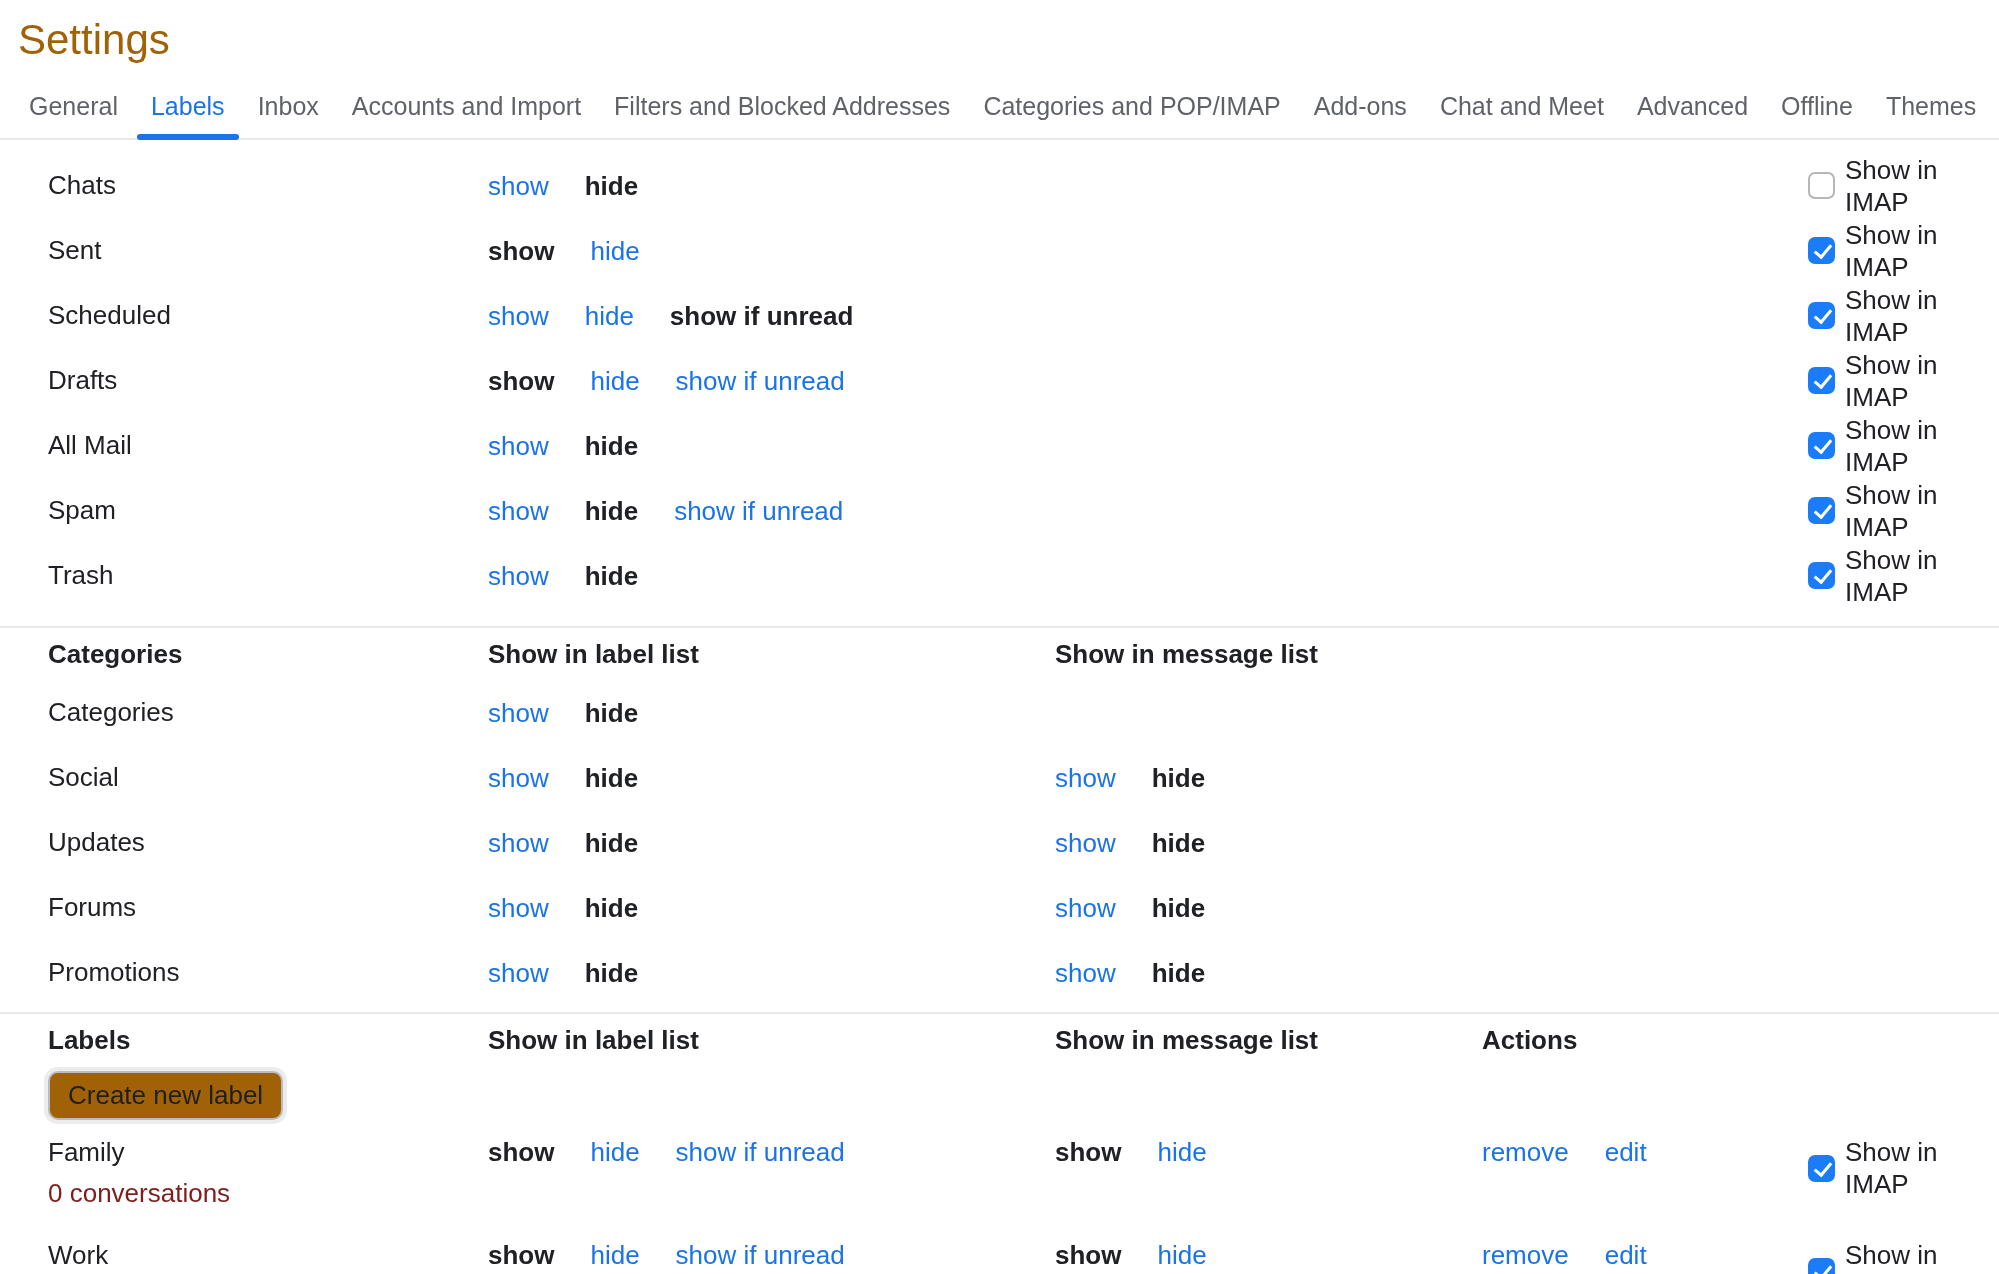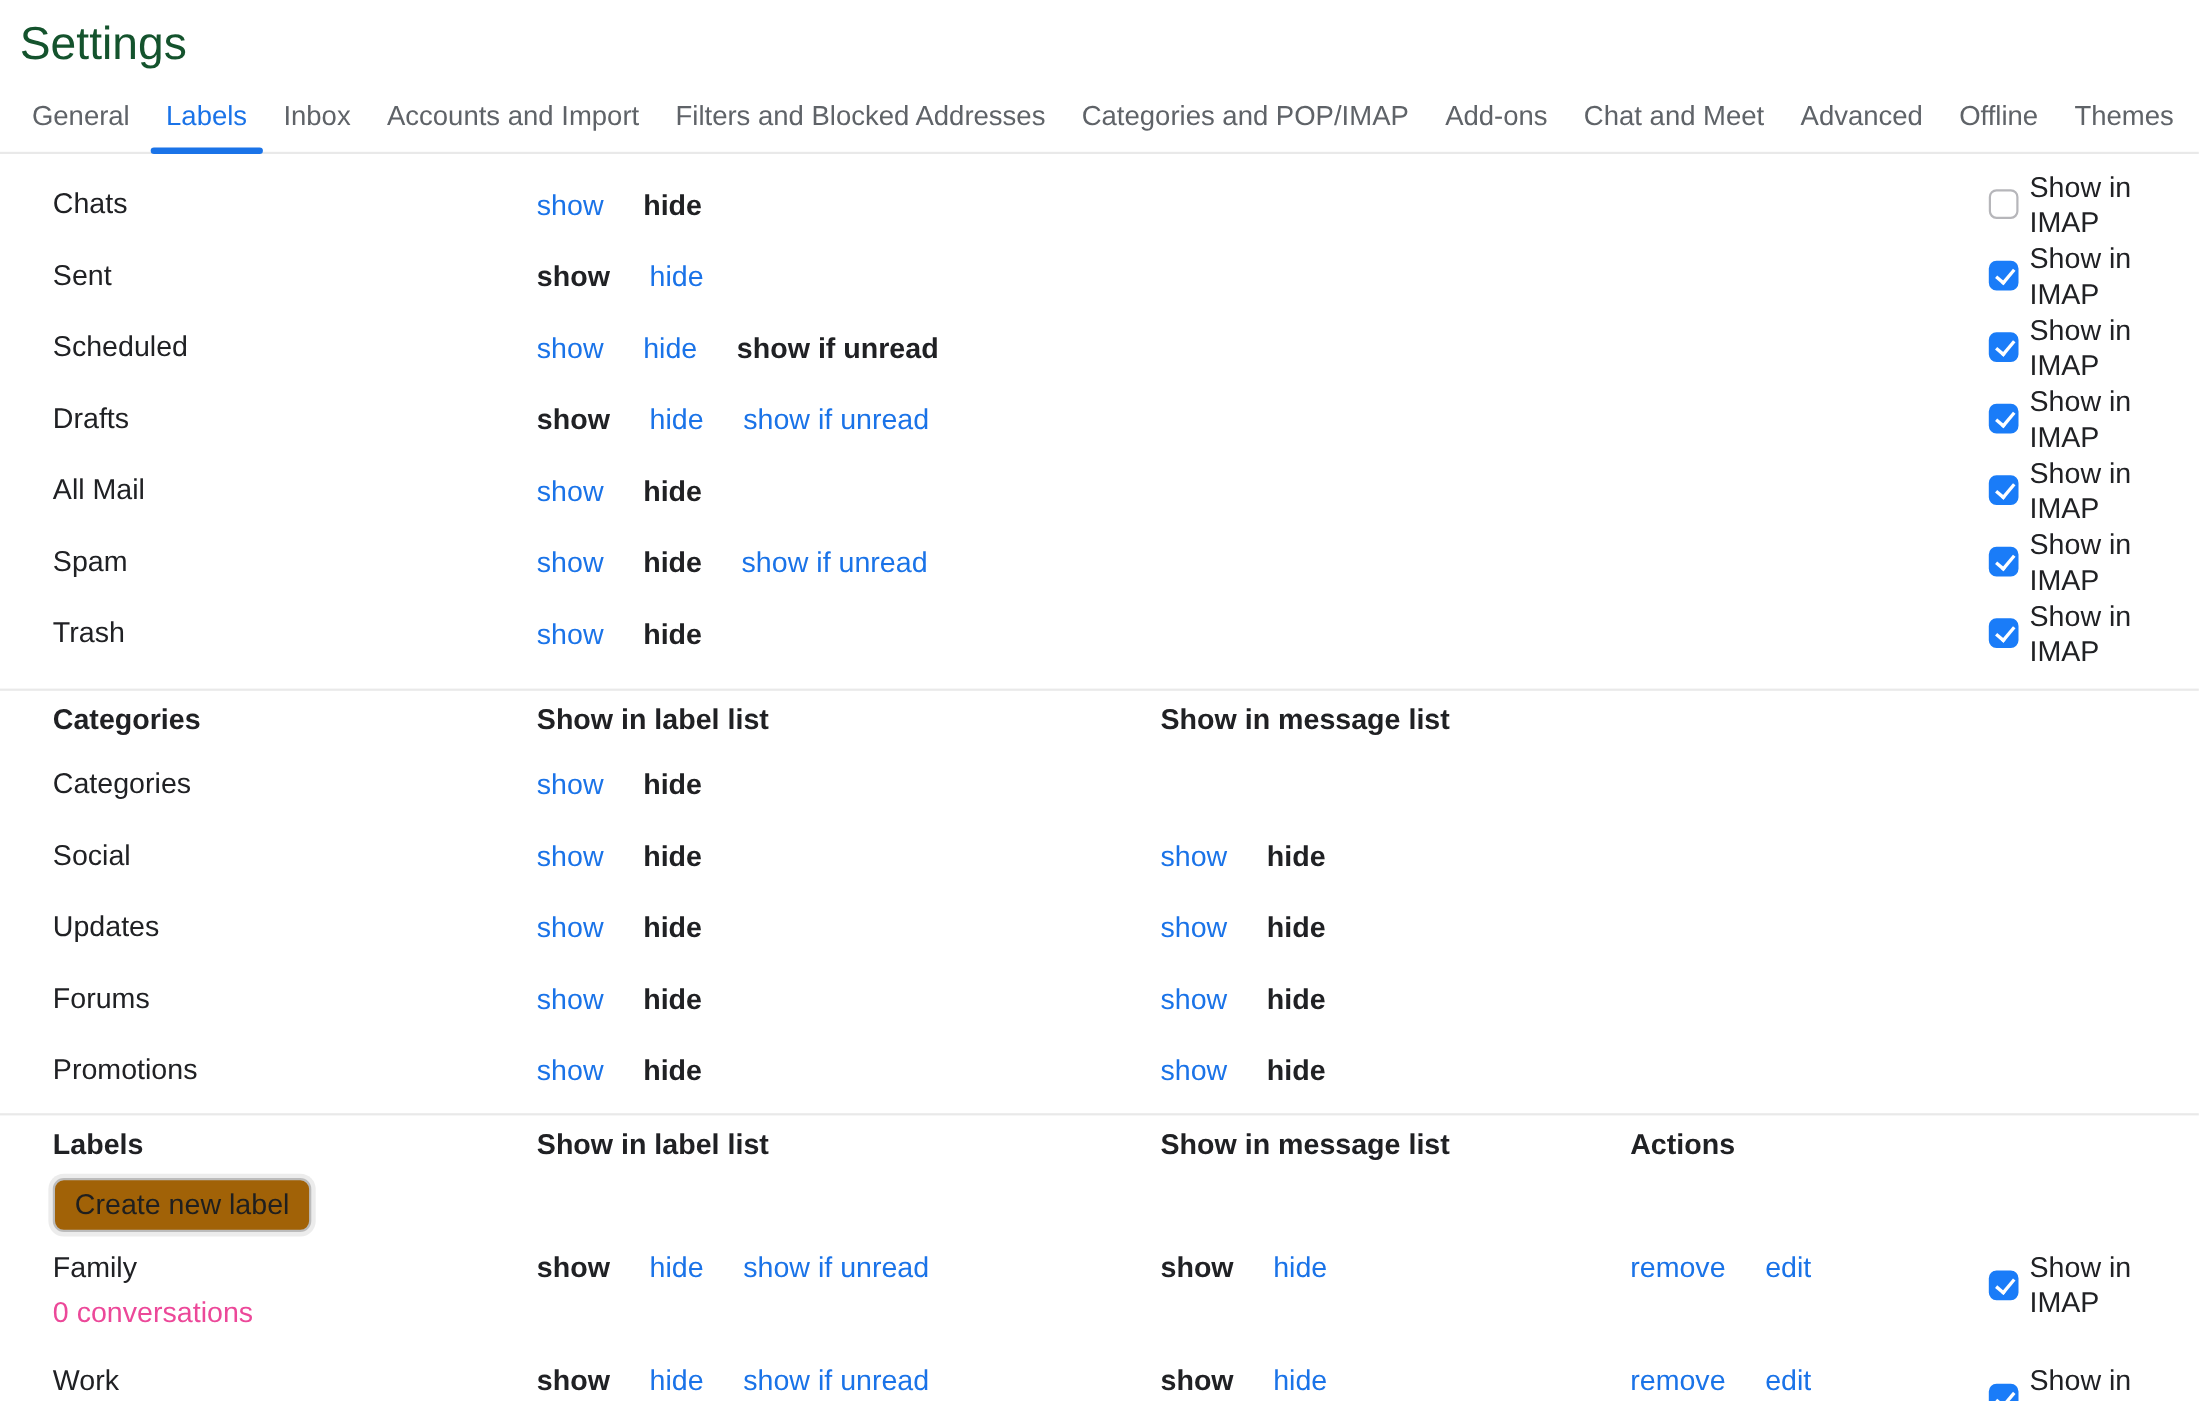--- a/index.html
+++ b/index.html
@@ -1,38 +1,38 @@
 <!DOCTYPE html>
 <html><head>
 <meta charset="utf-8">
 <style>
   html,body{margin:0;padding:0;width:1999px;height:1274px;overflow:hidden;background:#fff;
     font-family:"Liberation Sans",sans-serif;color:#202124;}
-  .page-title{font-size:42px;font-weight:400;margin:16px 0 0 18px;color:#14532d;}
+  .page-title{font-size:42px;font-weight:400;margin:16px 0 0 18px;color:#a16207;}
   .tabs{display:flex;align-items:flex-end;gap:29px;margin-top:28px;padding:0 0 17px 27px;
     border-bottom:2px solid #e9e9e9;font-size:25px;color:#5f6368;white-space:nowrap;}
   .tab{position:relative;padding:0 2px;cursor:pointer;}
   .tab.active{color:#1a73e8;}
   .tab.active::after{content:"";position:absolute;left:-12px;right:-12px;bottom:-19px;height:6px;
     background:#1a73e8;border-radius:4px;}
   .grid-row{display:grid;grid-template-columns:440px 567px 427px 326px 1fr;align-items:center;
     padding-left:48px;font-size:26px;}
   .system-section{margin-top:13px;}
   .system-section .grid-row{height:65px;}
   .section{border-top:2px solid #e9e9e9;}
   .section.categories{margin-top:18px;}
   .section.labels{margin-top:7px;}
   .header-row{height:52px;font-weight:700;}
   .section .data-row{height:65px;}
   .button-row{height:58px;display:flex;align-items:center;padding-left:48px;}
   .create-btn{font-family:inherit;font-size:26px;color:#1f1f1f;background:#a16207;
     border:2px solid #bcbcbc;border-radius:10px;padding:7px 18px;box-shadow:0 0 0 4px #ececec;cursor:pointer;}
   .label-row{height:91px;align-items:start;padding-top:12px;}
   .lbl-name{line-height:32px;}
-  .sub{color:#ec4899;margin-top:10px;font-size:26px;}
+  .sub{color:#7f1d1d;margin-top:10px;font-size:26px;}
   .opts{display:flex;gap:36px;line-height:32px;}
   .opt.link{color:#1a73e8;cursor:pointer;}
   .opt.current{font-weight:700;color:#202124;}
   .imap{display:flex;align-items:center;gap:10px;line-height:32px;}
   .checkbox{width:27px;height:27px;border:2px solid #b6b6ba;border-radius:7px;background:#fff;
     box-sizing:border-box;position:relative;flex:none;cursor:pointer;}
   .checkbox.checked{background:#1a7cf8;border-color:#1a7cf8;}
   .checkbox.checked::after{content:"";position:absolute;left:8px;top:2px;width:7px;height:14px;
     border:solid #fff;border-width:0 3px 3px 0;transform:rotate(40deg);}
 </style>

